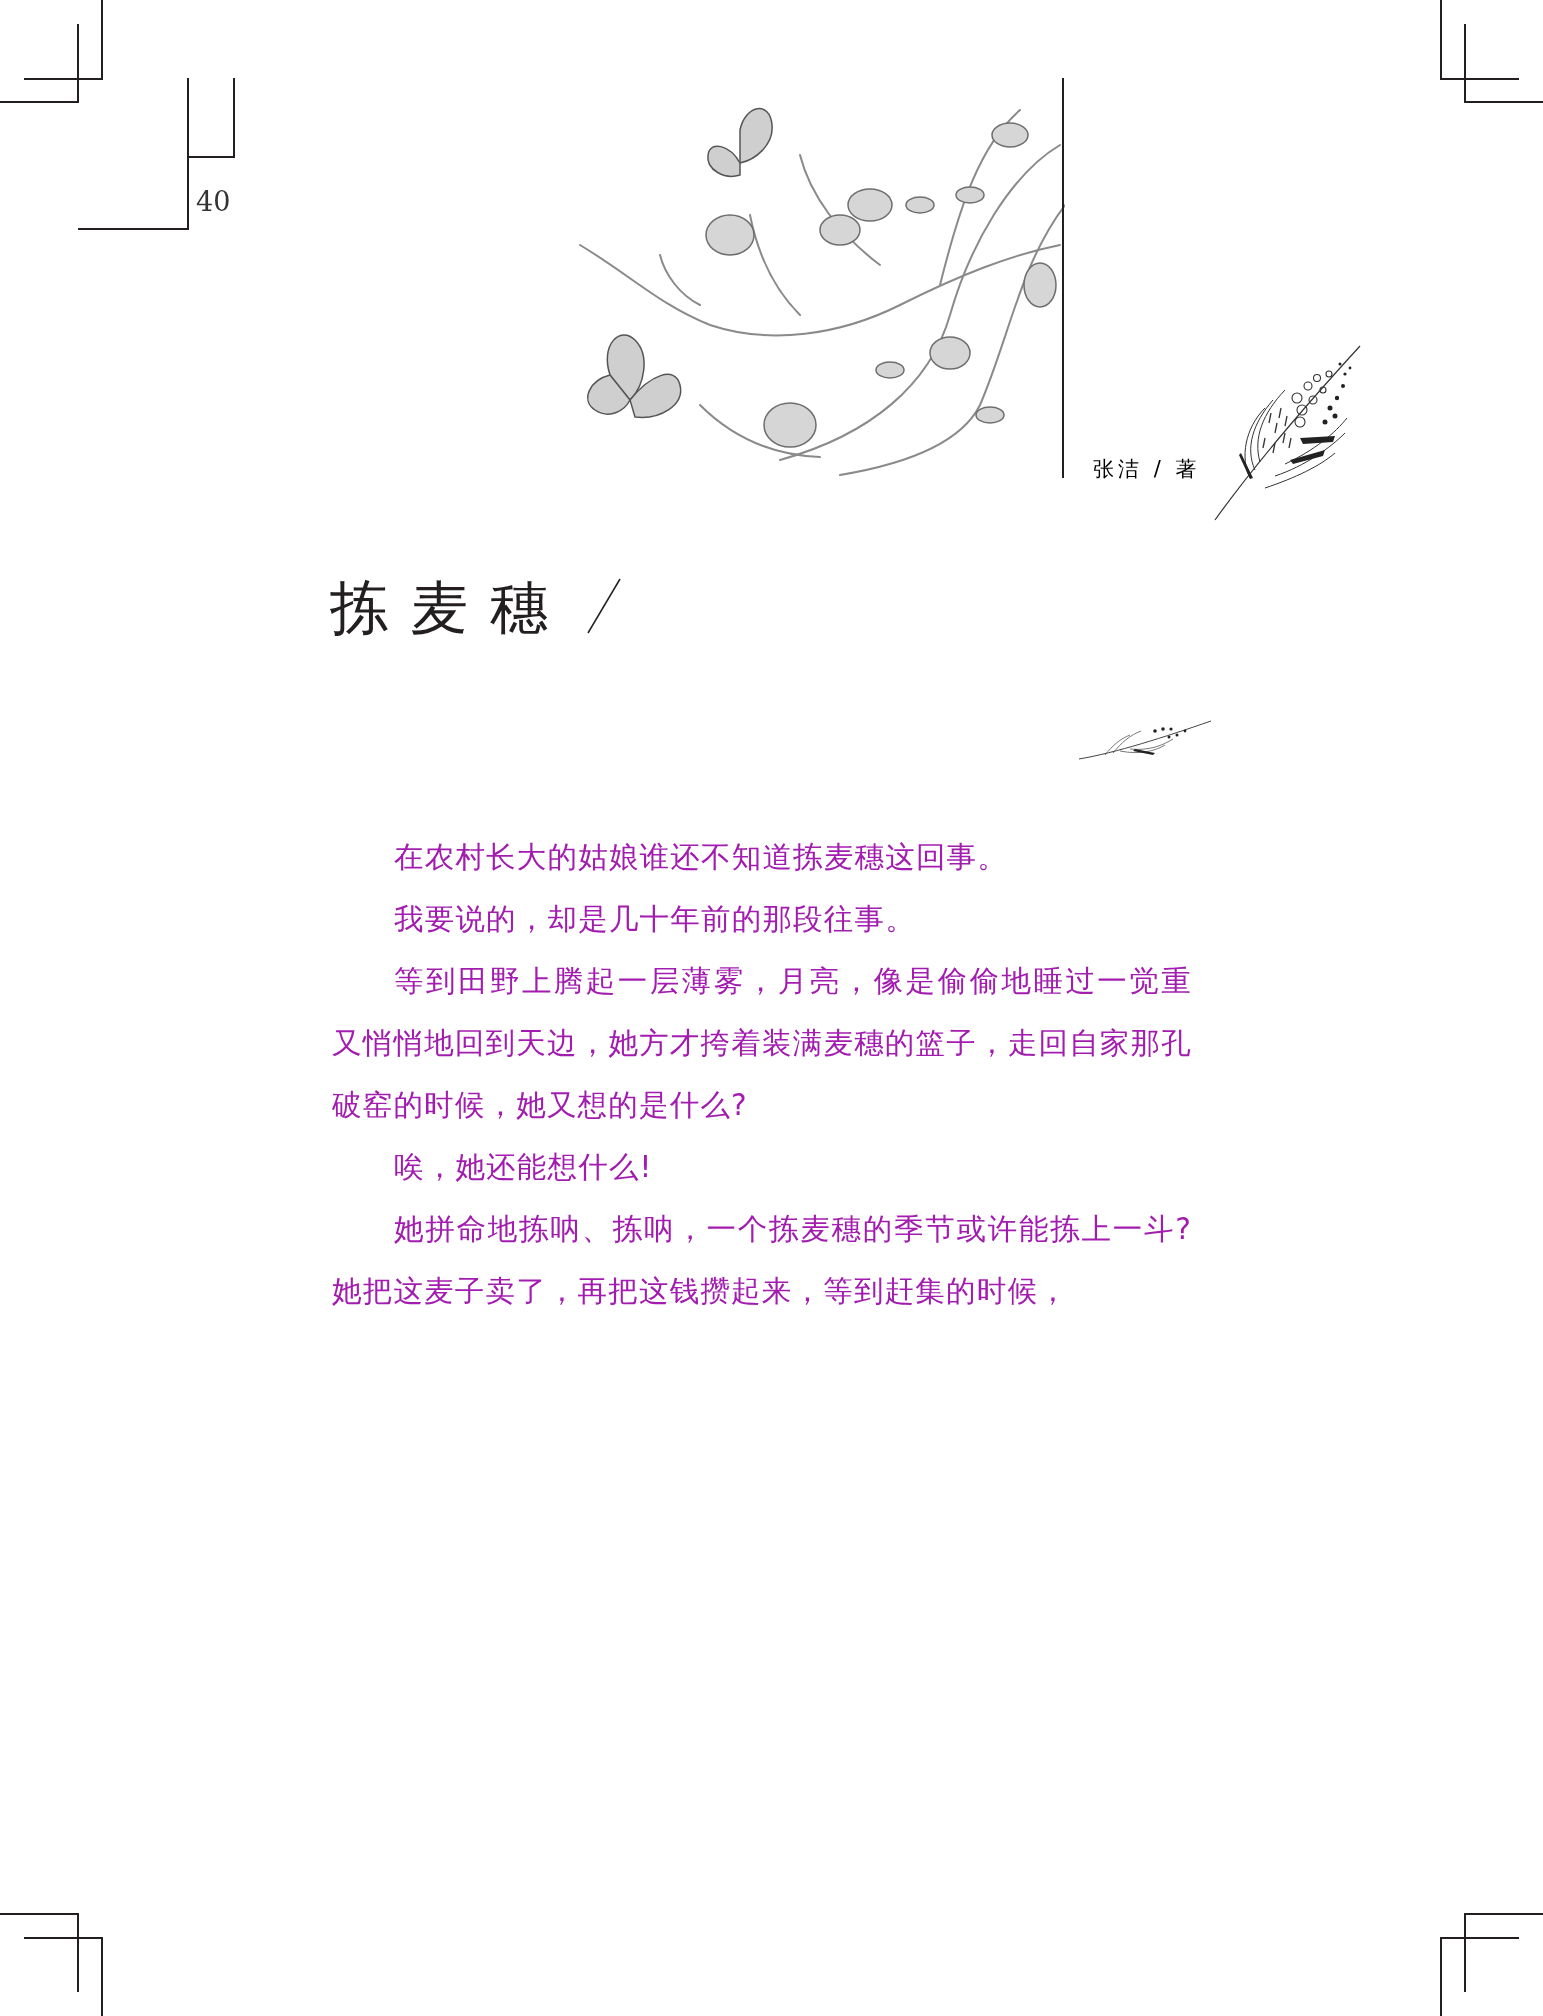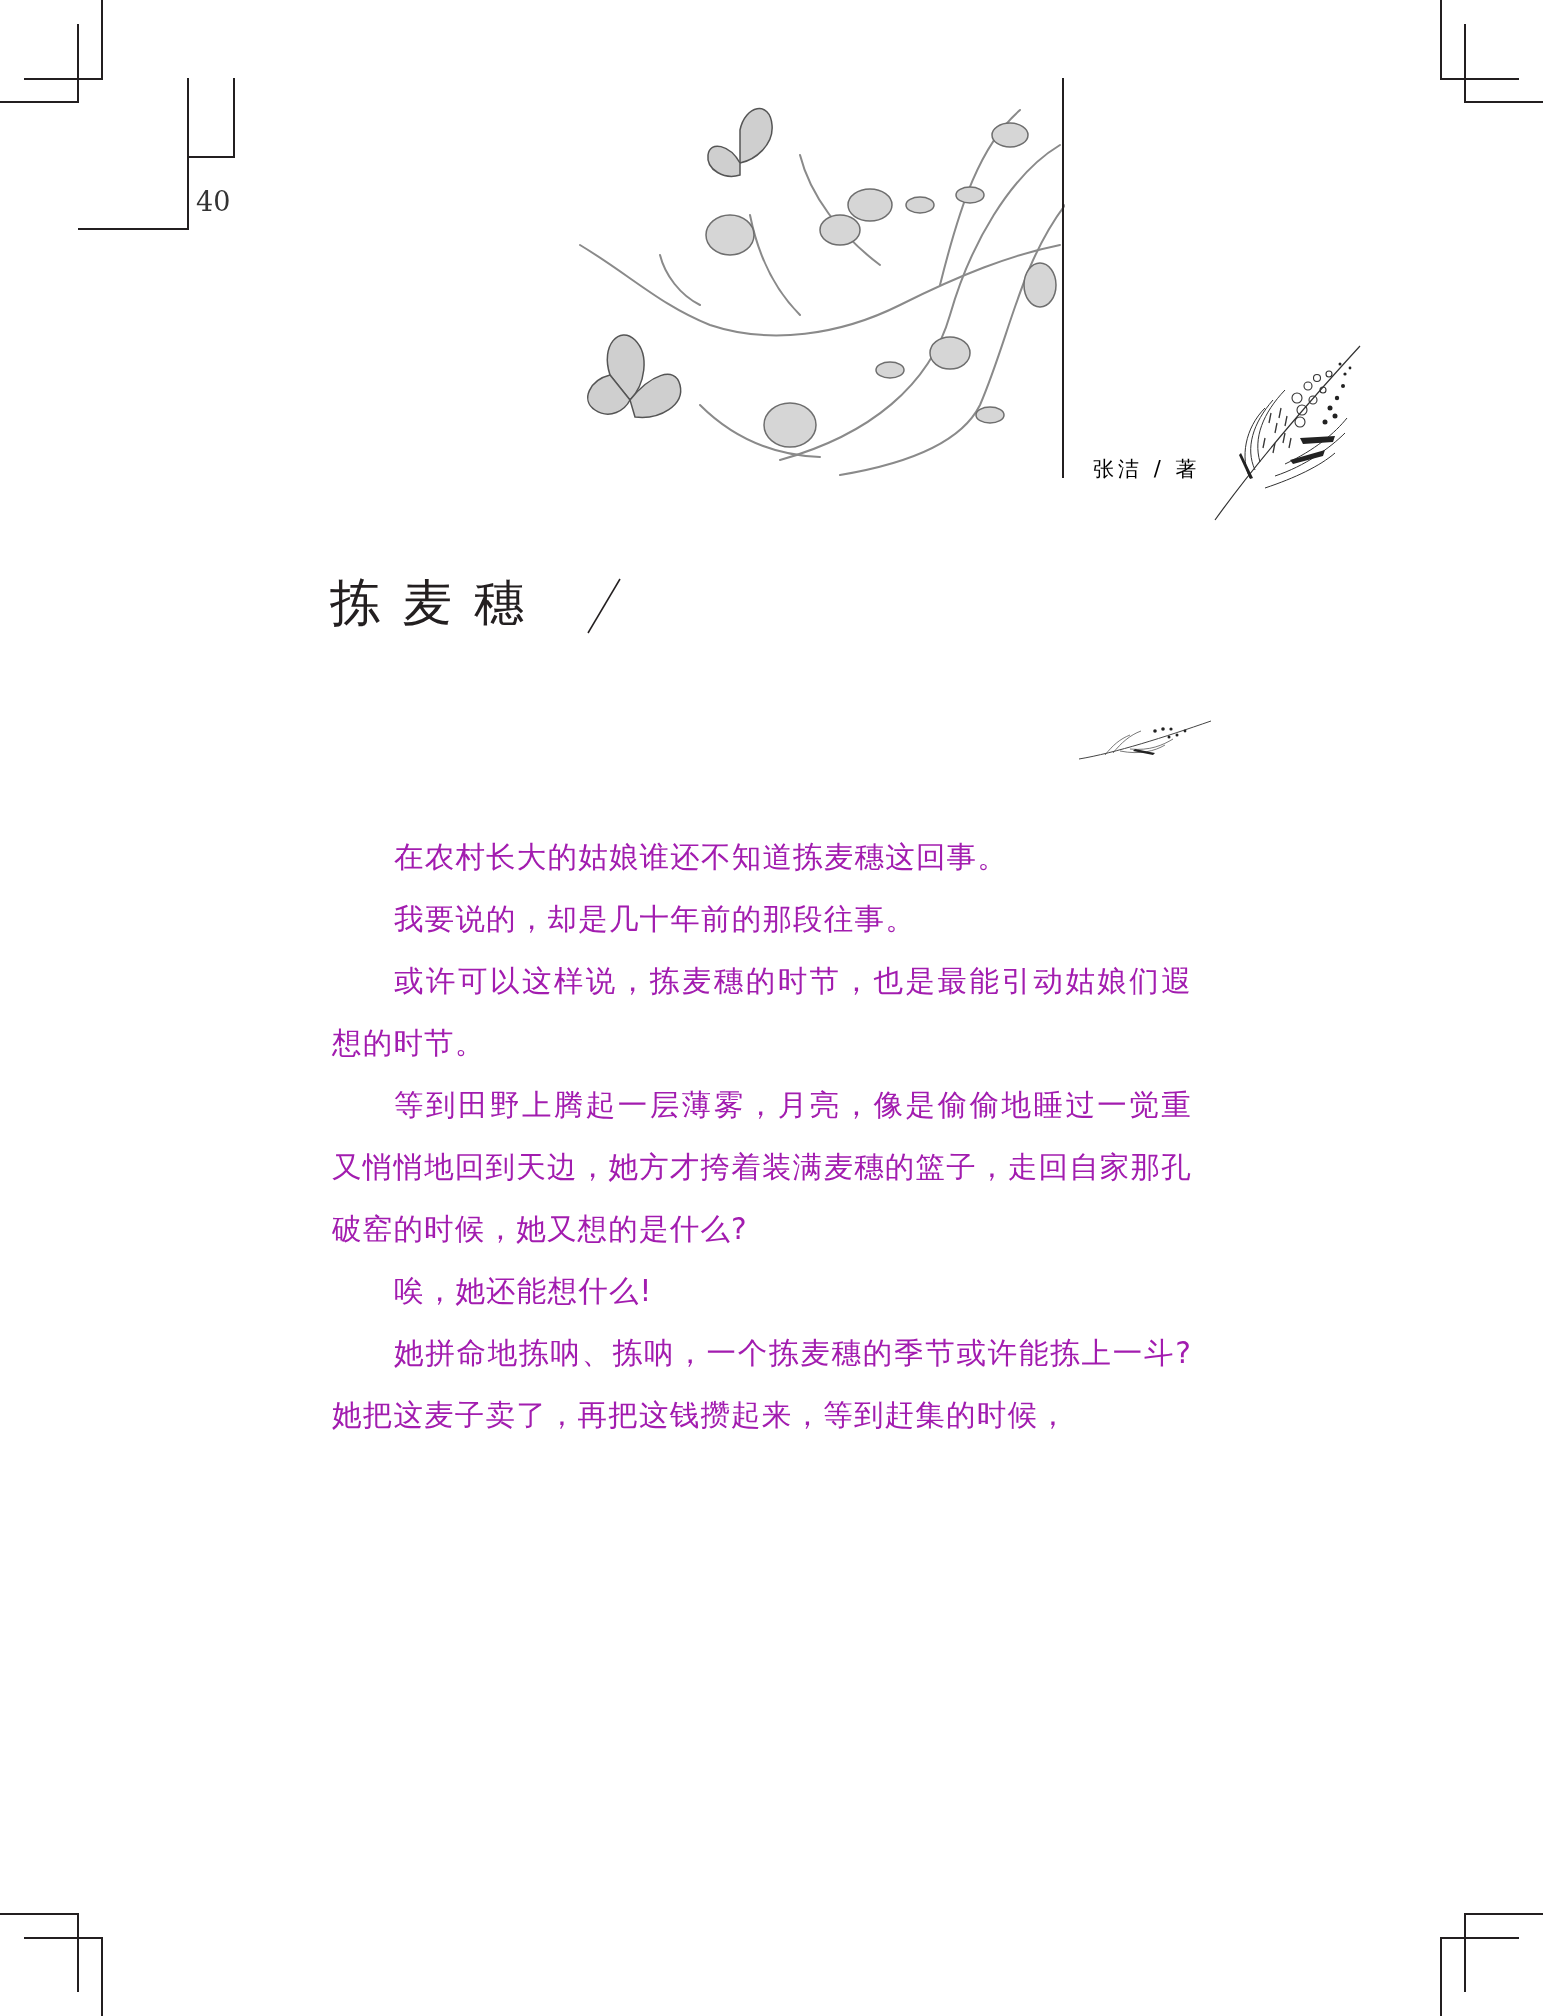--- a/index.html
+++ b/index.html
@@ -6,21 +6,21 @@
   body { width:1543px; height:2016px; position:relative; overflow:hidden;
          font-family:"DejaVu Sans","Liberation Sans",sans-serif; color:#231f20; }
   .ln { position:absolute; background:#231f20; }
   .page-num { position:absolute; left:196px; top:186px; font-family:"DejaVu Serif","Liberation Serif",serif;
               font-size:27px; color:#333; }
   .illus { position:absolute; left:540px; top:85px; width:525px; height:395px; }
   .vrule { position:absolute; left:1062px; top:78px; width:2px; height:400px; background:#231f20; }
   .author { position:absolute; left:1093px; top:455px; font-size:21px; letter-spacing:4px; color:#000000; }
   .feather1 { position:absolute; left:1205px; top:338px; width:170px; height:185px; }
   .feather2 { position:absolute; left:1075px; top:715px; width:140px; height:50px; }
-  .title { position:absolute; left:330px; top:570px; font-size:50px; letter-spacing:22px; font-weight:500; color:#231f20; }
+  .title { position:absolute; left:330px; top:570px; font-size:58px; letter-spacing:22px; font-weight:500; color:#231f20; }
   .title-slash { position:absolute; left:586px; top:577px; width:36px; height:58px; }
   .body-text { position:absolute; left:332px; top:826px; width:860px; font-size:29.5px; line-height:62px; color:#a21caf; }
   .body-text p { margin:0; text-indent:62px; letter-spacing:1.2px; text-align:justify; }
 </style>
 </head>
 <body>
 
 <div class="ln" style="left:101px;top:0;width:2px;height:79px;"></div>
 <div class="ln" style="left:24px;top:78px;width:79px;height:2px;"></div>
 <div class="ln" style="left:77px;top:24px;width:2px;height:79px;"></div>
@@ -149,17 +149,16 @@
       <circle cx="96" cy="14" r="1.6"></circle>
     <circle cx="102" cy="20" r="1.5"></circle>
       <circle cx="110" cy="16" r="1.4"></circle>
       <circle cx="94" cy="22" r="1.5"></circle>
   </g>
 </svg>
 
 <div class="body-text">
   <p>在农村长大的姑娘谁还不知道拣麦穗这回事。</p>
   <p>我要说的，却是几十年前的那段往事。</p>
-  <p>或许可以这样说，拣麦穗的时节，也是最能引动姑娘们遐想的时节。</p>
   <p>等到田野上腾起一层薄雾，月亮，像是偷偷地睡过一觉重又悄悄地回到天边，她方才挎着装满麦穗的篮子，走回自家那孔破窑的时候，她又想的是什么?</p>
   <p>唉，她还能想什么!</p>
   <p>她拼命地拣呐、拣呐，一个拣麦穗的季节或许能拣上一斗? 她把这麦子卖了，再把这钱攒起来，等到赶集的时候，</p>
 </div>
 
 </body></html>

